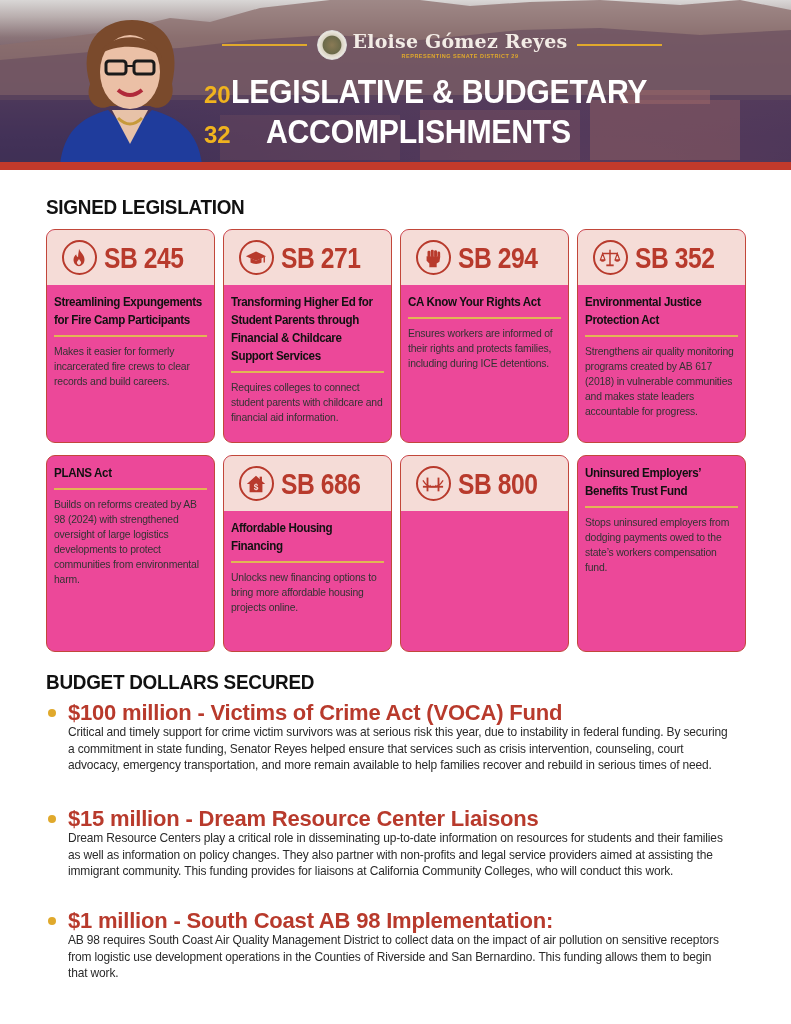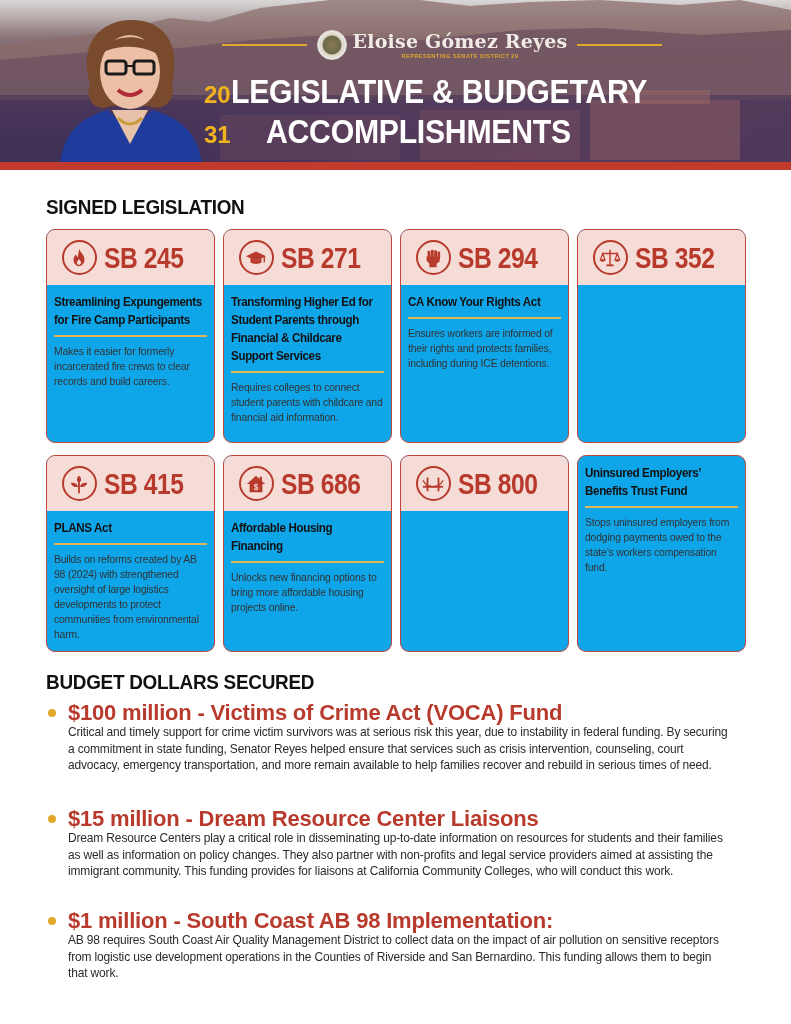--- a/index.html
+++ b/index.html
@@ -67,21 +67,21 @@
   }
   #signed-title { top: 195px; }
   #budget-title { top: 670px; }
 
   
   .cards {
     position: absolute; left: 46px; top: 229px; width: 700px;
     display: grid; grid-template-columns: repeat(4, 169px); column-gap: 8px; row-gap: 12px;
   }
   .card {
-    border: 1.5px solid #c2473a; border-radius: 9px; overflow: hidden; background: #0ea5e9;
+    border: 1.5px solid #c2473a; border-radius: 9px; overflow: hidden; background: #ec4899;
     height: 214px;
   }
   .card.row2 { height: 197px; }
   .card-head {
     background: #f5dcd7; height: 55px; display: flex; align-items: center; justify-content: center;
   }
   .card-icon {
     width: 35px; height: 35px; border-radius: 50%; border: 2px solid #b83a2c;
     display: flex; align-items: center; justify-content: center; margin-right: 7px; flex: none;
   }
@@ -158,21 +158,21 @@
     </div>
     <div class="gold-line"></div>
   </div>
 
   <div class="title-block">
     <div class="title-row">
       <span class="year">20</span>
       <span class="title-text">LEGISLATIVE &amp; BUDGETARY</span>
     </div>
     <div class="title-row">
-      <span class="year">31</span>
+      <span class="year">32</span>
       <span class="title-text">ACCOMPLISHMENTS</span>
     </div>
   </div>
   <div class="banner-stripe"></div>
 </div>
 
 <div class="section-title" id="signed-title">SIGNED LEGISLATION</div>
 
 <div class="cards">
 
@@ -237,34 +237,28 @@
         <svg viewBox="0 0 24 24">
             <line x1="12" y1="3" x2="12" y2="20" stroke="#b83a2c" stroke-width="1.6"></line>
             <line x1="4" y1="7" x2="20" y2="7" stroke="#b83a2c" stroke-width="1.6"></line>
             <path d="M1.5 14 L4 7 L6.5 14 Z M1.5 14 Q4 17 6.5 14" fill="none" stroke="#b83a2c" stroke-width="1.3"></path>
             <path d="M17.5 14 L20 7 L22.5 14 Z M17.5 14 Q20 17 22.5 14" fill="none" stroke="#b83a2c" stroke-width="1.3"></path>
             <rect x="8" y="19" width="8" height="2" fill="#b83a2c"></rect>
           </svg>
       </span>
       <span class="bill-num">SB 352</span>
     </div>
+    <div class="card-body">
+      <div class="card-title">Environmental Justice Protection Act</div>
+      <div class="card-rule"></div>
+      <div class="card-desc">Strengthens air quality monitoring programs created by AB 617 (2018) in vulnerable communities and makes state leaders accountable for progress.</div>
+    </div>
   </div>
 
   <div class="card row2">
-    <div class="card-head">
-      <span class="card-icon">
-        <svg viewBox="0 0 24 24">
-            <line x1="12" y1="9" x2="12" y2="22" stroke="#b83a2c" stroke-width="2"></line>
-            <path d="M12 3 C15 5 15 9 12 11 C9 9 9 5 12 3 Z" fill="#b83a2c"></path>
-            <path d="M11 15 C8 16 4 15 3 11 C7 10 10 12 11 15 Z" fill="#b83a2c"></path>
-            <path d="M13 15 C16 16 20 15 21 11 C17 10 14 12 13 15 Z" fill="#b83a2c"></path>
-          </svg>
-      </span>
-      <span class="bill-num">SB 415</span>
-    </div>
     <div class="card-body">
       <div class="card-title">PLANS Act</div>
       <div class="card-rule"></div>
       <div class="card-desc">Builds on reforms created by AB 98 (2024) with strengthened oversight of large logistics developments to protect communities from environmental harm.</div>
     </div>
   </div>
 
   <div class="card row2">
     <div class="card-head">
       <span class="card-icon">

